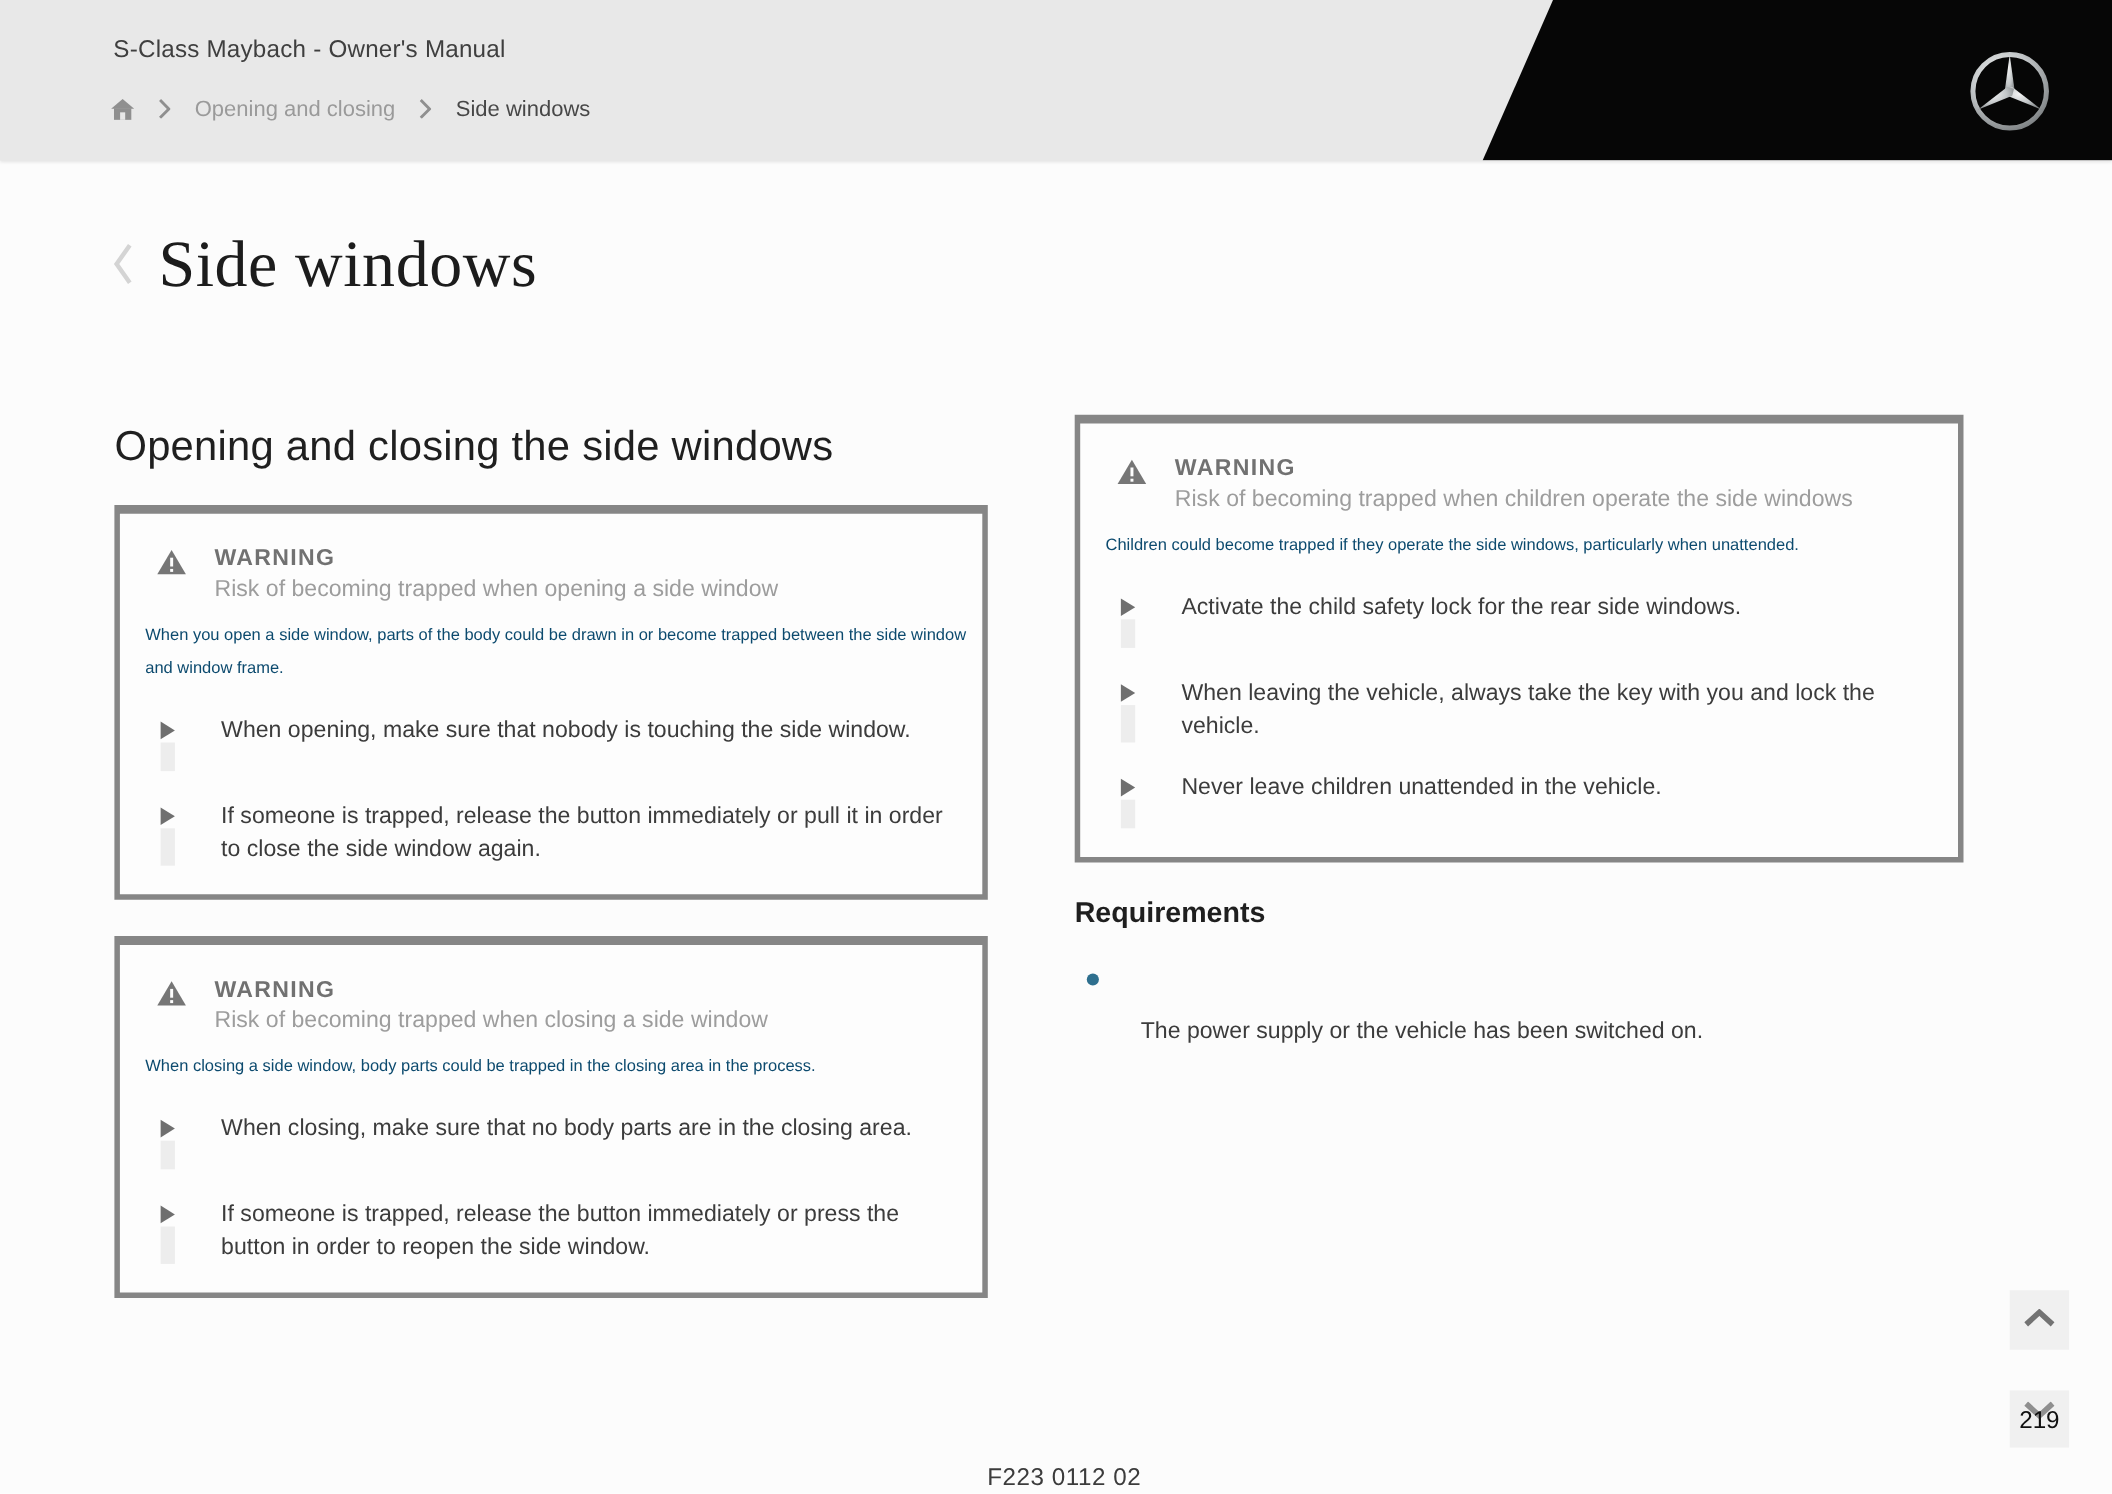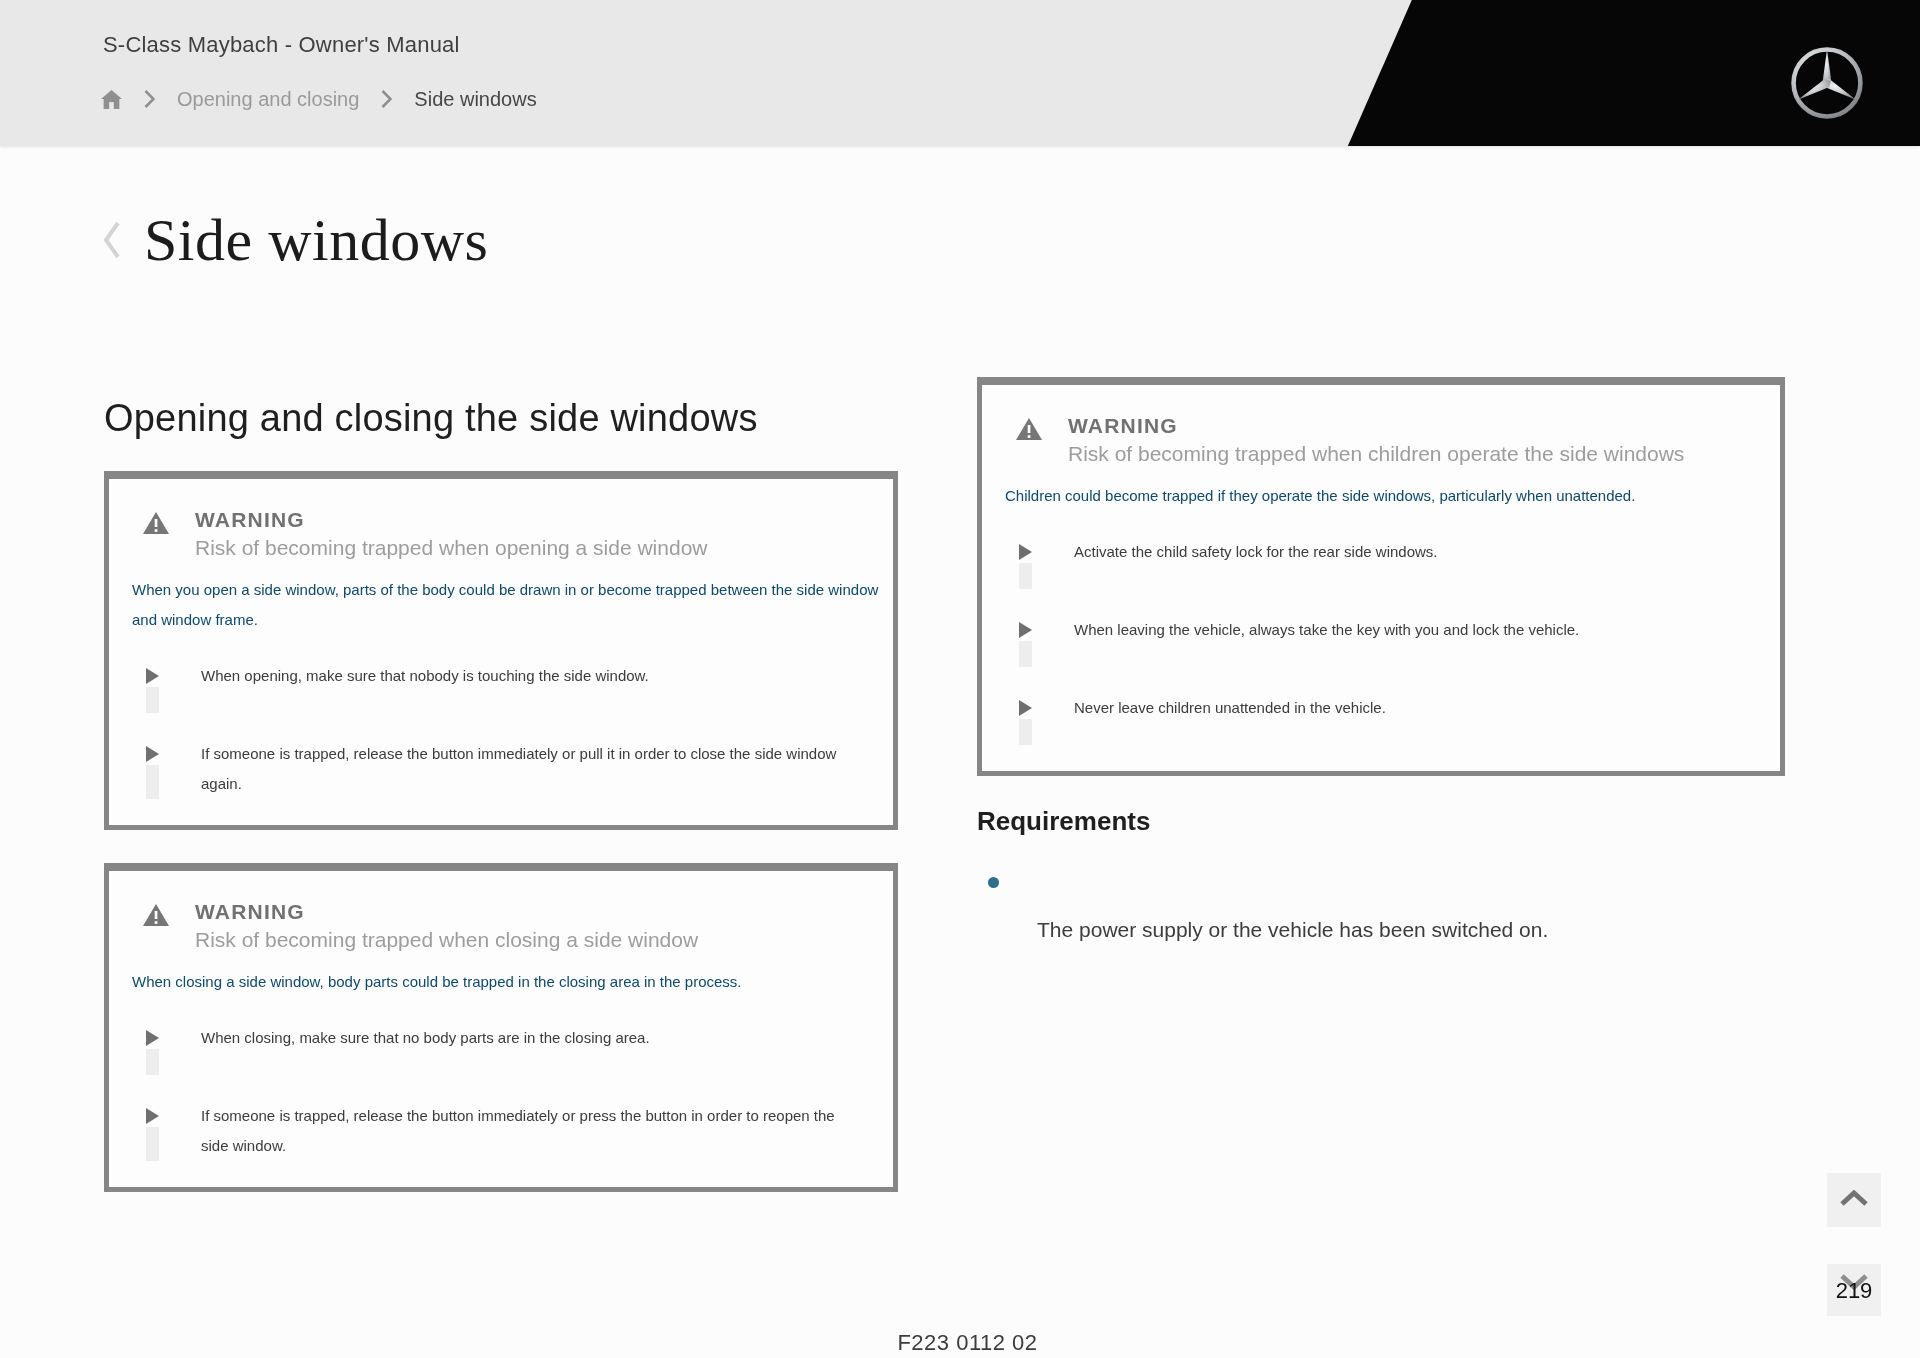--- a/index.html
+++ b/index.html
@@ -41,21 +41,21 @@
     position:absolute; left:102px; top:202px; height:76px;
     display:flex; align-items:center;
   }
   .back-chevron { margin-right:22px; cursor:pointer; display:flex; align-items:center; }
   .page-title {
     font-family:"Liberation Serif", serif; font-weight:400;
     font-size:60px; color:#1c1c1c; letter-spacing:0.5px;
   }
 
   
-  .col-left  { position:absolute; left:104px; top:396px; width:794px; }
+  .col-left  { position:absolute; left:104px; top:384px; width:794px; }
   .col-right { position:absolute; left:977px; top:377px; width:808px; }
   .section-heading {
     font-size:38px; font-weight:400; color:#1f1f1f;
     line-height:44px; margin-bottom:31px; letter-spacing:0.2px;
   }
 
   
   .warnbox {
     border:5px solid #868686; border-top-width:8px;
     background:#fdfdfd;
@@ -77,21 +77,21 @@
     width:13px; margin-left:18px; margin-right:42px; flex:none;
     display:flex; flex-direction:column; align-items:center;
   }
   .bullet-tri {
     width:0; height:0; margin-top:7px;
     border-left:13px solid #6f6f6f;
     border-top:8px solid transparent;
     border-bottom:8px solid transparent;
   }
   .bullet-bar { width:13px; flex:1; margin-top:3px; background:#ededed; }
-  .bullet p { font-size:15px; line-height:30px; color:#3c3c3c; padding-right:20px; }
+  .bullet p { font-size:21px; line-height:30px; color:#3c3c3c; padding-right:20px; }
   .col-right .bullet p { padding-right:55px; }
 
   
   .req-heading {
     font-size:26px; font-weight:700; color:#1f1f1f;
     margin-top:29px; line-height:32px;
   }
   .req-item { display:flex; align-items:flex-start; margin-top:30px; }
   .req-dot {
     width:11px; height:11px; border-radius:50%; background:#2e6f8e;

